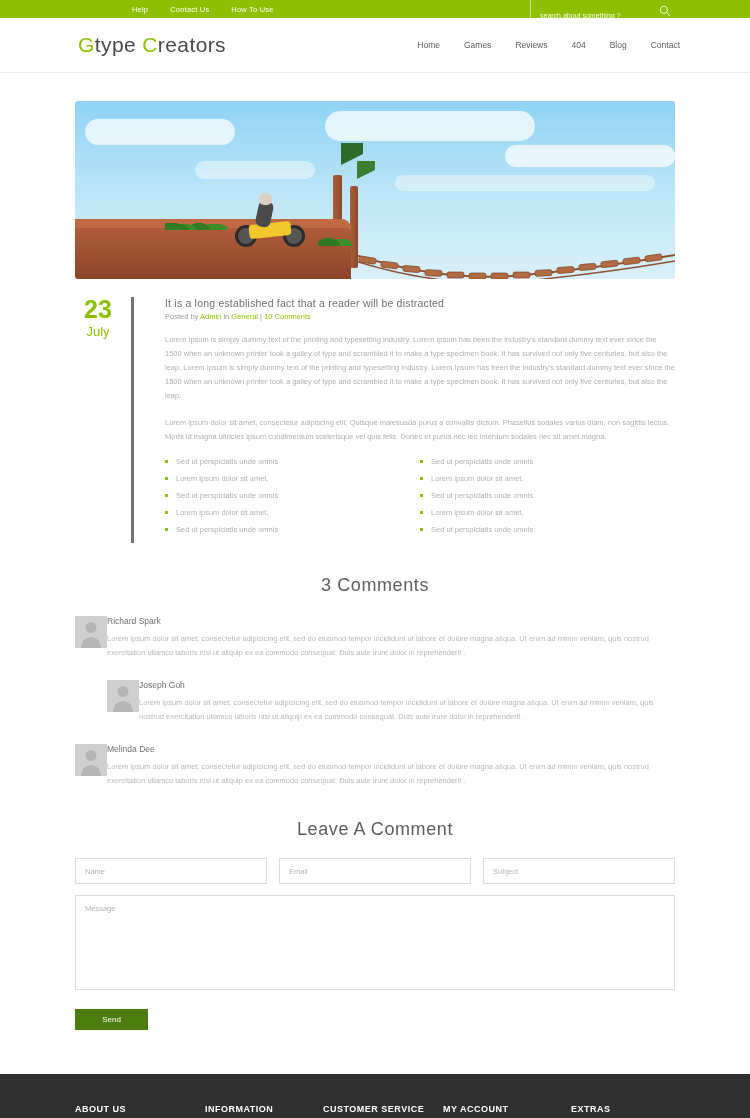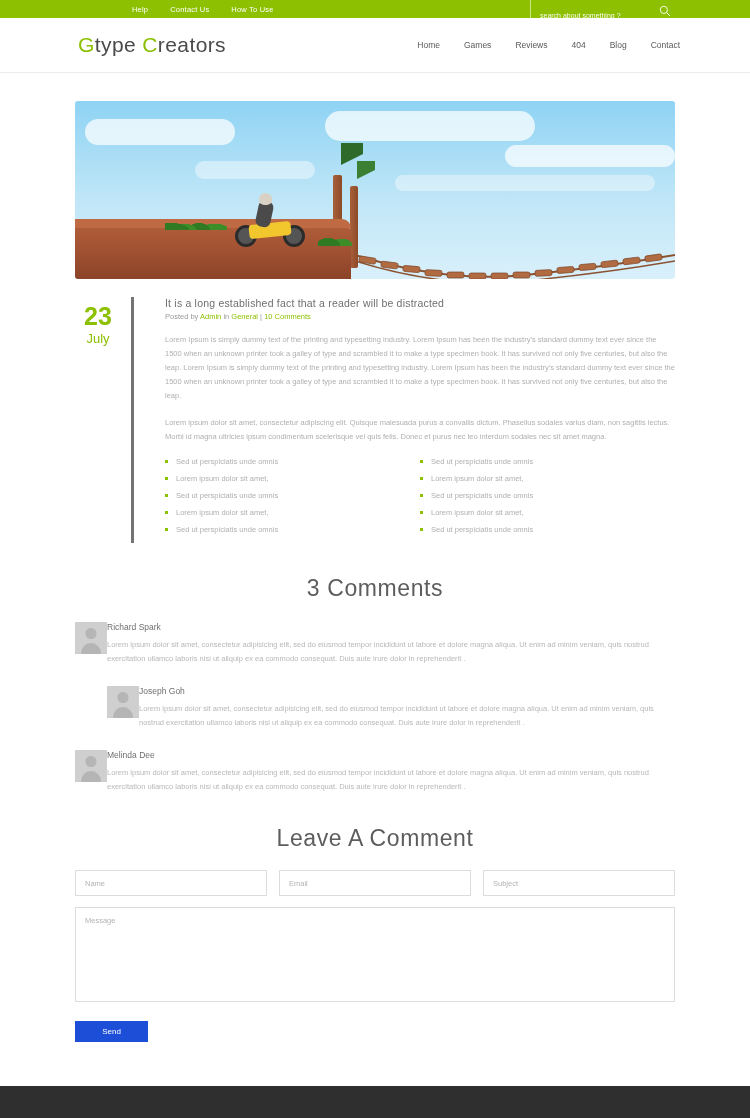--- a/index.html
+++ b/index.html
@@ -119,21 +119,21 @@
   .bridge { position:absolute; left:280px; top:152px; width:320px; height:26px; }
   .bike { position:absolute; left:160px; top:84px; width:70px; height:62px; }
   .wheel { position:absolute; width:22px; height:22px; border:3px solid #2b2b2b; border-radius:50%; background:#555; bottom:0; }
   .wheel.left { left:0; } .wheel.right { right:0; }
   .bikebody { position:absolute; left:14px; bottom:10px; width:42px; height:14px; background:#f2c72e; border-radius:4px; transform: rotate(-6deg); }
   .rider-body { position:absolute; left:22px; bottom:20px; width:15px; height:26px; background:#4a4a4a; border-radius:6px; transform: rotate(12deg); }
   .rider-head { position:absolute; left:24px; bottom:42px; width:13px; height:12px; background:#d9d2c4; border-radius:50% 50% 40% 40%; }
 
   
   .postrow { display: flex; margin-top: 18px; }
-  .datebox { width: 56px; text-align: center; padding-right: 10px; flex: none; margin-top: 7px; }
+  .datebox { width: 56px; text-align: center; padding-right: 10px; flex: none; }
   .date-day { font-size: 25px; color: #8cc000; font-weight: bold; line-height: 1; }
   .date-month { font-size: 13px; color: #8cc000; margin-top: 2px; }
   .postmain { border-left: 3px solid #737373; padding-left: 31px; flex: 1; }
   .post-title { font-size: 10.5px; color: #6f6f6f; letter-spacing: .2px; }
   .post-meta { font-size: 7.5px; margin-top: 3px; color: #9a9a9a; }
   .post-meta a { color: #8cc000; text-decoration: none; }
   .post-para {
     font-size: 7.5px; line-height: 1.85; color: #b0b0b0; margin-top: 12px;
   }
   .post-para.second { margin-top: 14px; }
@@ -145,21 +145,21 @@
     font-size: 7.5px; color: #b0b0b0; padding-left: 11px; position: relative;
     line-height: 1; margin-bottom: 9.5px;
   }
   .listcol li:before {
     content:""; position:absolute; left:0; top:2px;
     width:3px; height:3px; background:#8cc000;
   }
 
   
   .section-title {
-    text-align: center; font-size: 23px; color: #5d5d5d;
+    text-align: center; font-size: 18px; color: #5d5d5d;
     font-weight: 400; letter-spacing: .6px; margin-top: 32px;
   }
   .comment { display: flex; margin-top: 20px; }
   .comment.nested { margin-left: 32px; }
   .avatar {
     width: 32px; height: 32px; background: #cfcfcf; flex: none; position: relative;
     overflow: hidden;
   }
   .avatar:before {
     content:""; position:absolute; left:50%; top:6px; transform:translateX(-50%);
@@ -181,21 +181,21 @@
     font-family: "Liberation Sans", sans-serif; outline: none;
   }
   .input::placeholder { color: #b3b3b3; }
   .textarea {
     width: 100%; height: 95px; border: 1px solid #dcdcdc; background: #fff;
     font-size: 7.5px; color: #9c9c9c; padding: 8px 9px; margin-top: 11px;
     font-family: "Liberation Sans", sans-serif; outline: none; resize: none;
   }
   .textarea::placeholder { color: #b3b3b3; }
   .send-btn {
-    margin-top: 15px; background: #1d4ed8; color: #fff; border: none;
+    margin-top: 15px; background: #4d7c0f; color: #fff; border: none;
     width: 73px; height: 21px; font-size: 8px;
     font-family: "Liberation Sans", sans-serif; cursor: pointer;
   }
 
   
   .footer {
     background: #2f2f2f; margin-top: 44px; padding: 30px 75px 26px 75px;
     display: flex; gap: 0;
   }
   .fcol { flex: none; }

